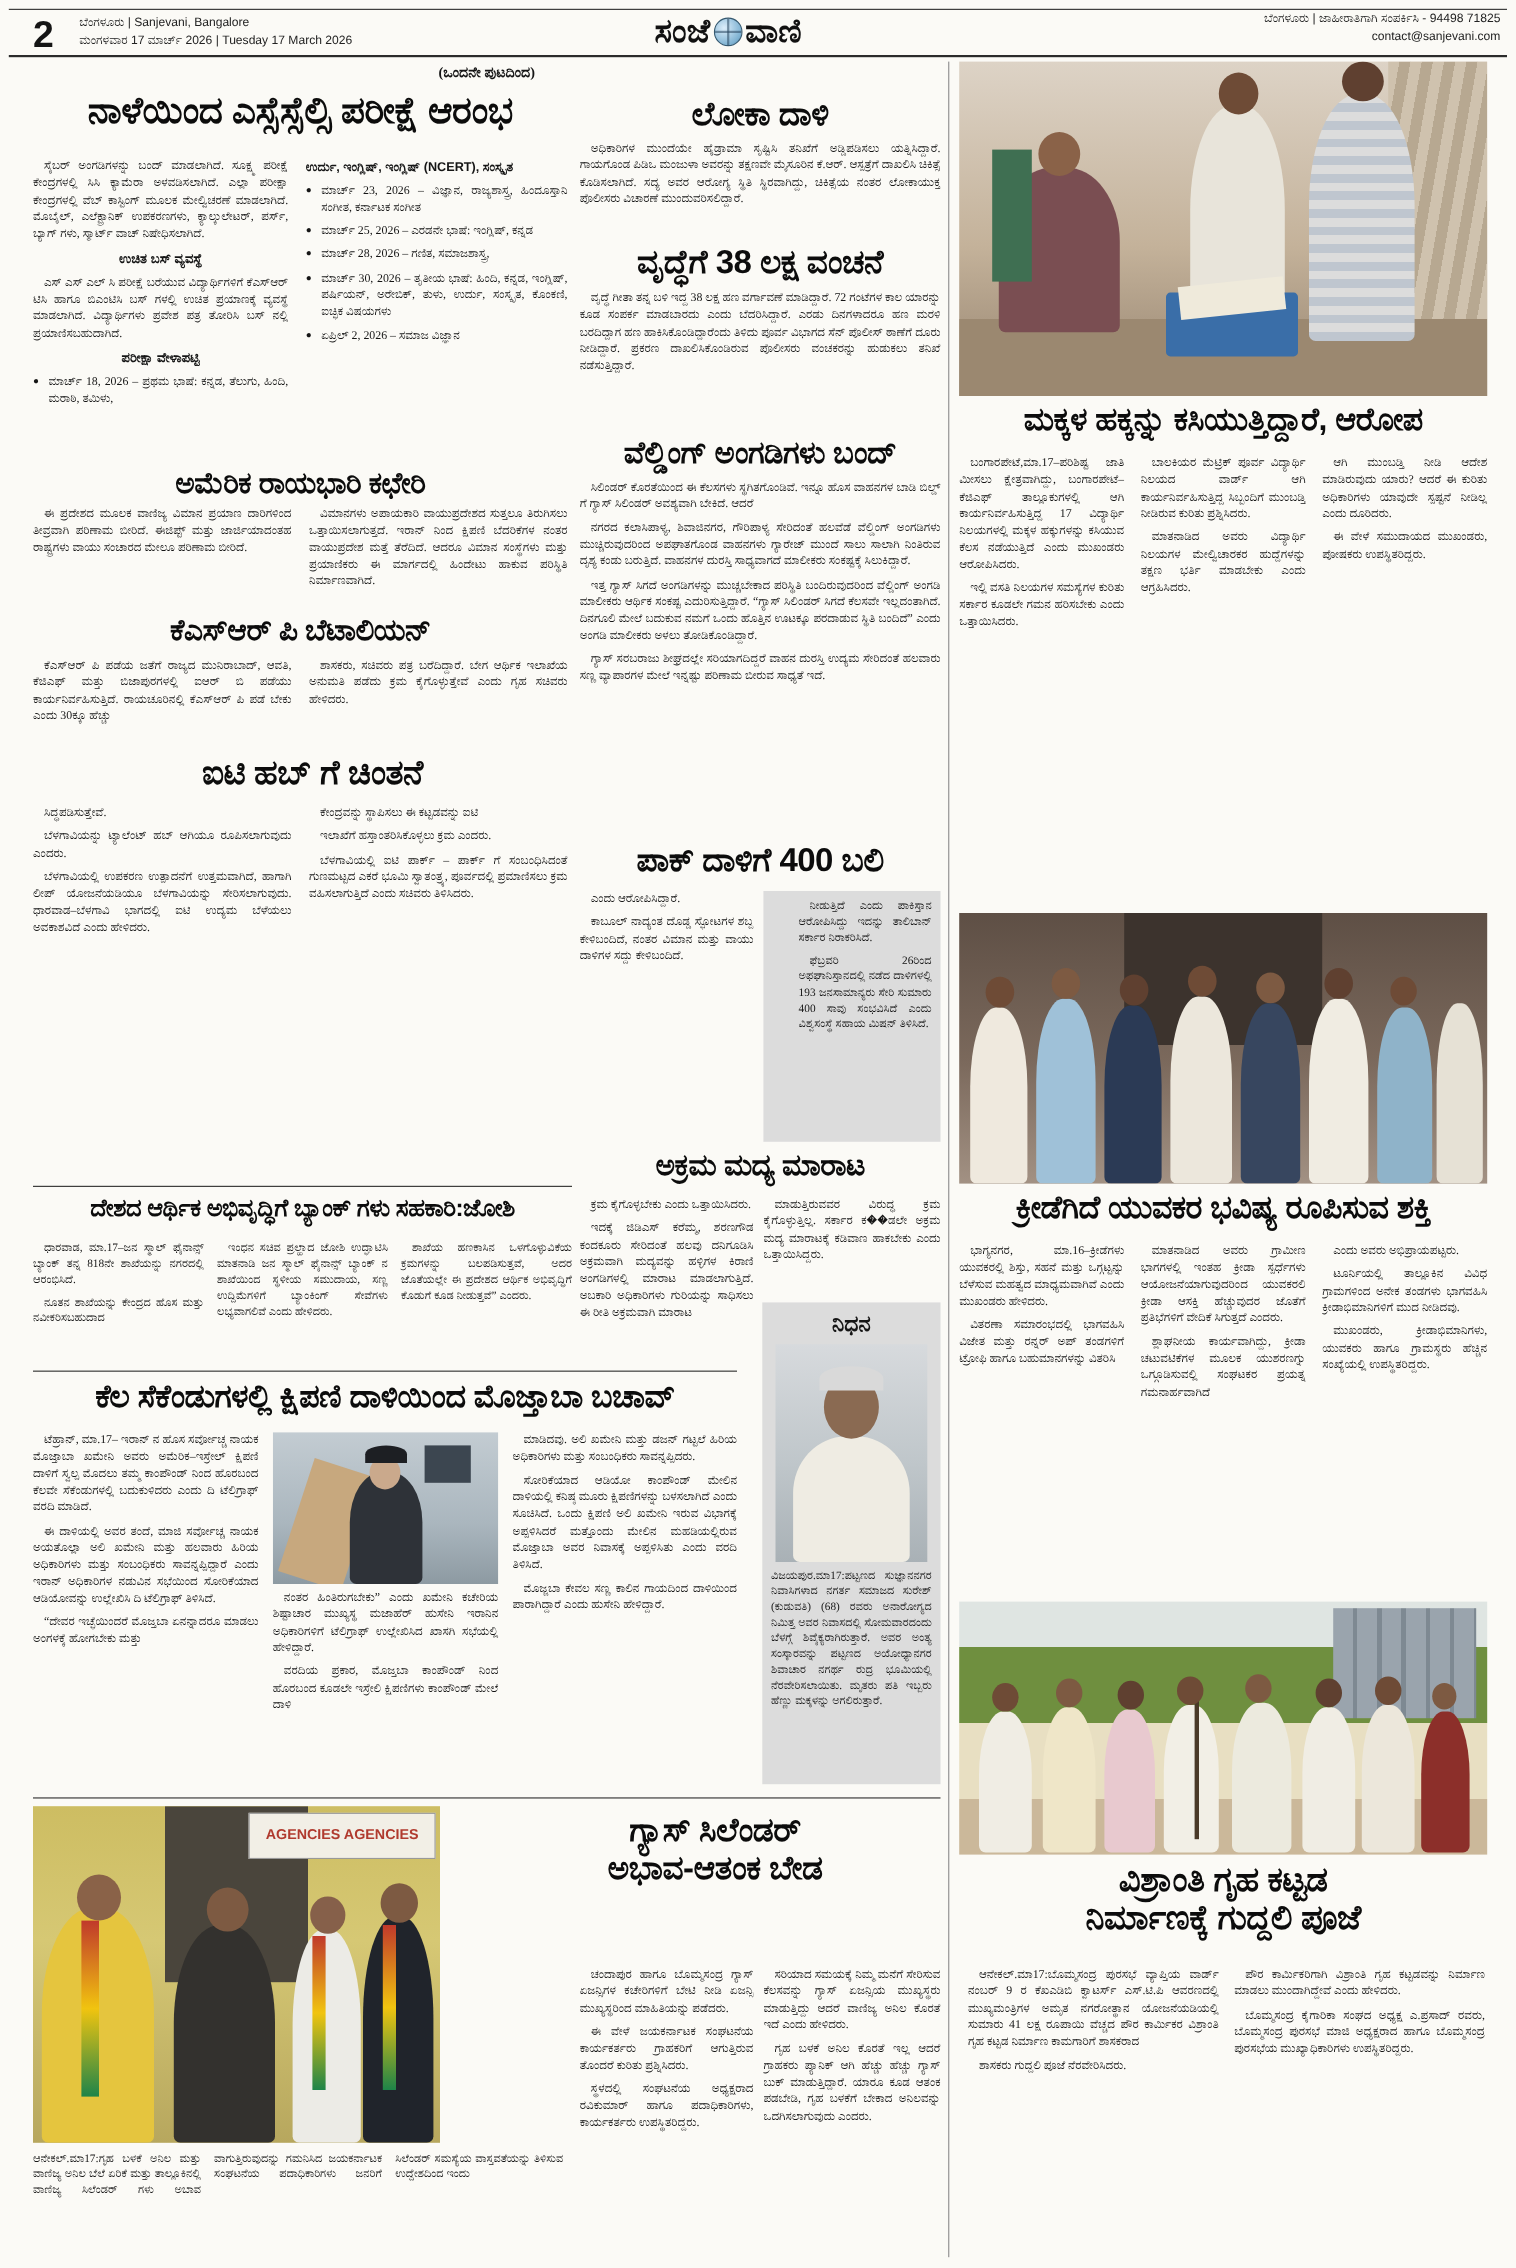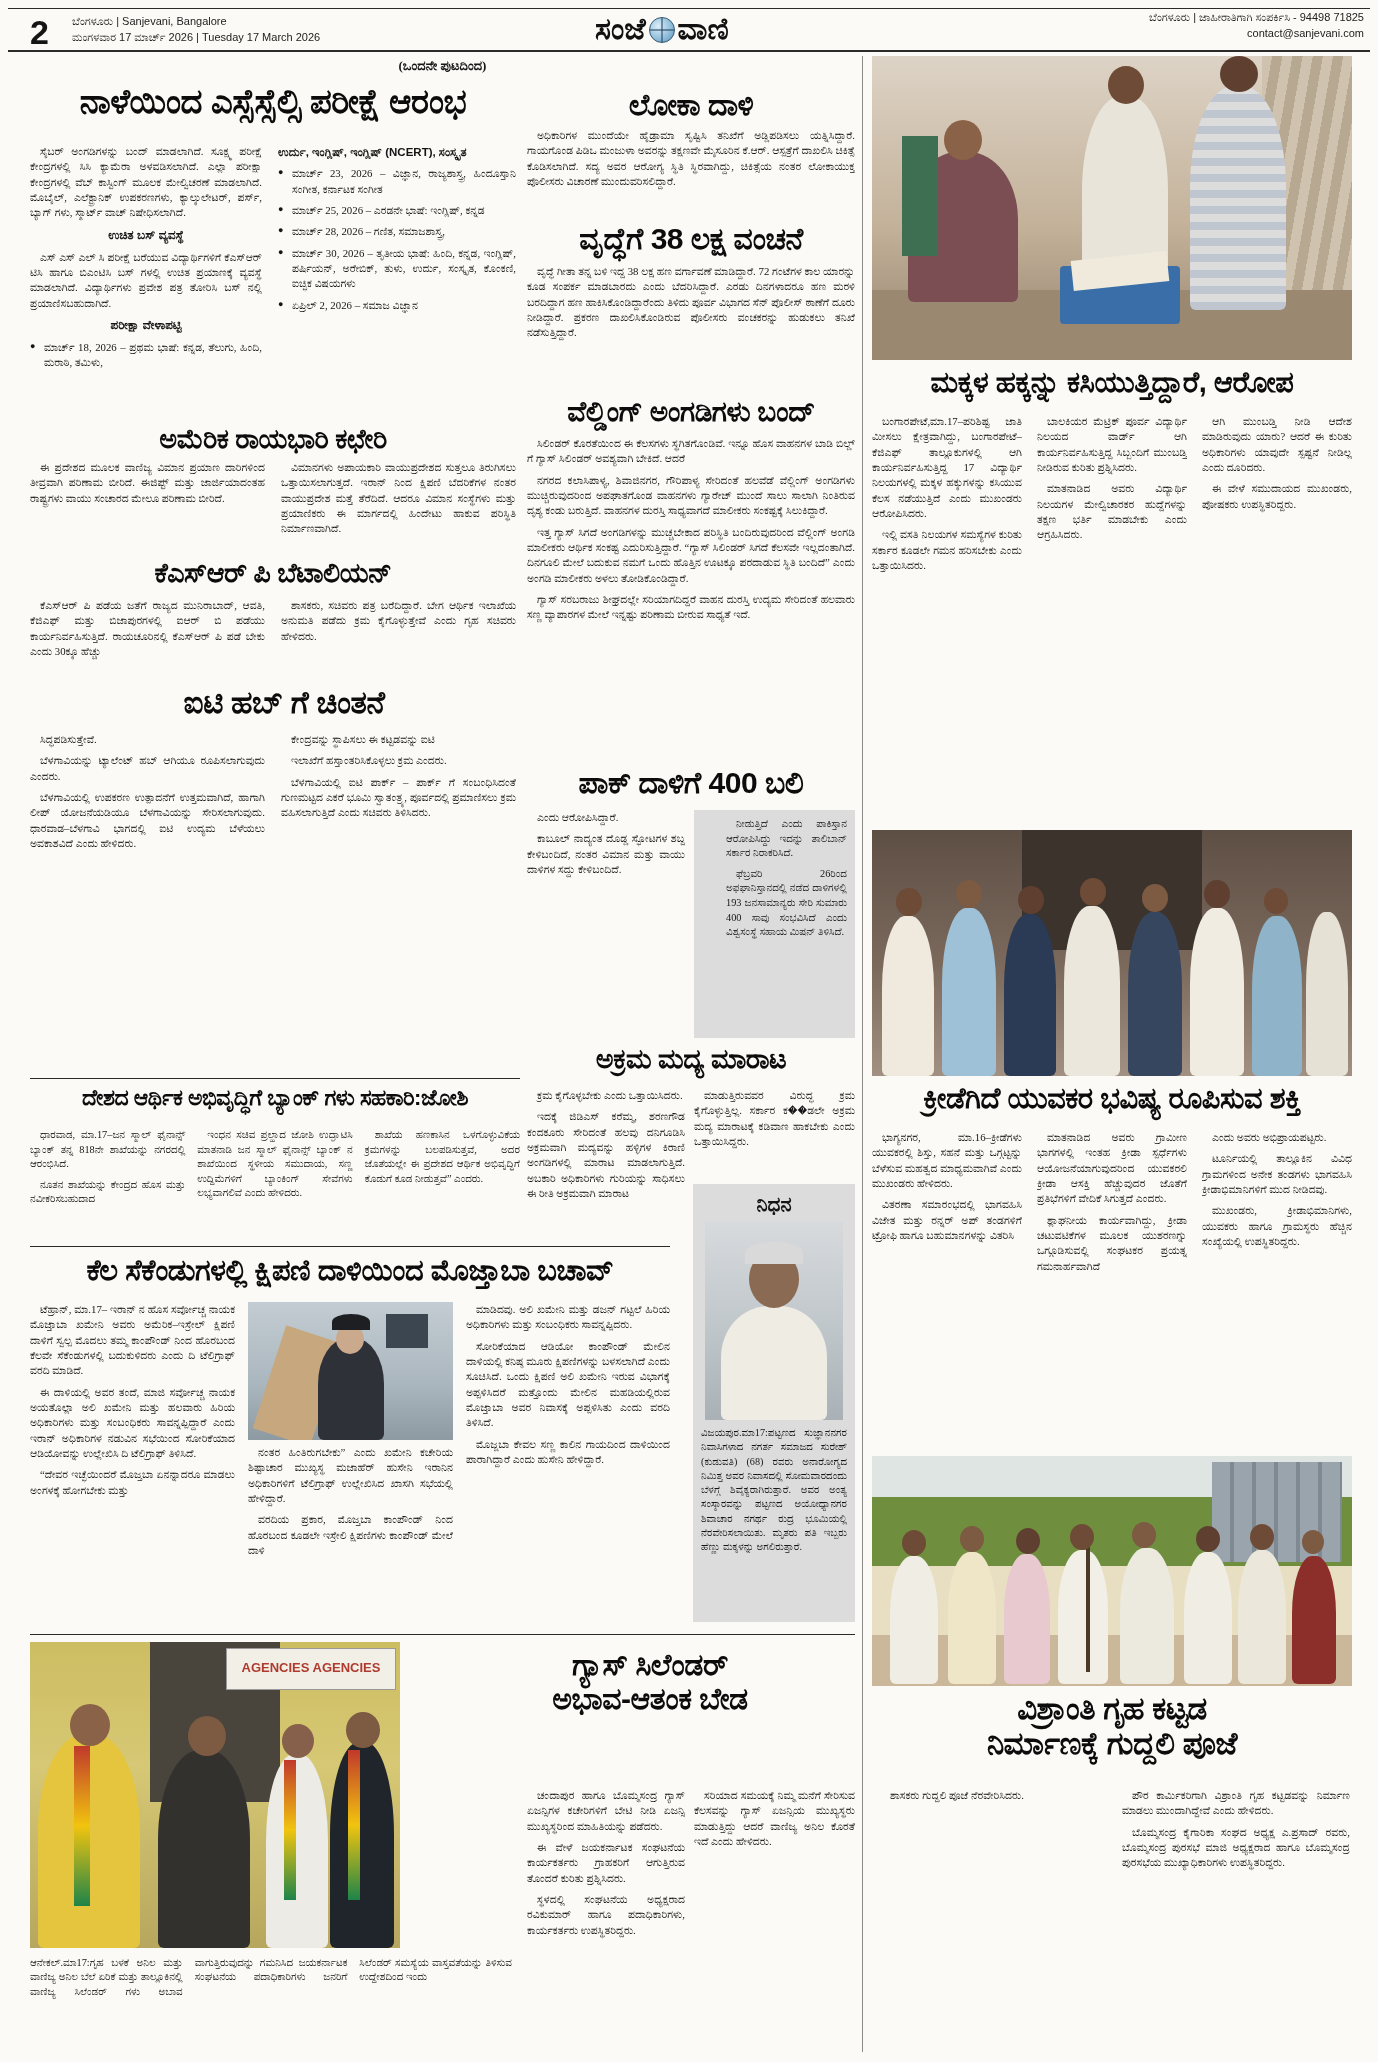--- a/index.html
+++ b/index.html
@@ -202,20 +202,21 @@
   <div>ಗ್ಯಾಸ್ ಸಿಲೆಂಡರ್</div>
   <div>ಅಭಾವ-ಆತಂಕ ಬೇಡ</div>
 </div>
 <div class="body-txt" style="left:527px;top:1788px;width:158px;height:256px;">
     <p>ಚಂದಾಪುರ ಹಾಗೂ ಬೊಮ್ಮಸಂದ್ರ ಗ್ಯಾಸ್ ಏಜನ್ಸಿಗಳ ಕಚೇರಿಗಳಿಗೆ ಬೇಟಿ ನೀಡಿ ಏಜನ್ಸಿ ಮುಖ್ಯಸ್ಥರಿಂದ ಮಾಹಿತಿಯನ್ನು ಪಡೆದರು.</p>
     <p>ಈ ವೇಳೆ ಜಯಕರ್ನಾಟಕ ಸಂಘಟನೆಯ ಕಾರ್ಯಕರ್ತರು ಗ್ರಾಹಕರಿಗೆ ಆಗುತ್ತಿರುವ ತೊಂದರೆ ಕುರಿತು ಪ್ರಶ್ನಿಸಿದರು.</p>
     <p>ಸ್ಥಳದಲ್ಲಿ ಸಂಘಟನೆಯ ಅಧ್ಯಕ್ಷರಾದ ರವಿಕುಮಾರ್ ಹಾಗೂ ಪದಾಧಿಕಾರಿಗಳು, ಕಾರ್ಯಕರ್ತರು ಉಪಸ್ಥಿತರಿದ್ದರು.</p>
   </div>
 <div class="body-txt" style="left:694px;top:1788px;width:161px;height:256px;">
     <p>ಸರಿಯಾದ ಸಮಯಕ್ಕೆ ನಿಮ್ಮ ಮನೆಗೆ ಸೇರಿಸುವ ಕೆಲಸವನ್ನು ಗ್ಯಾಸ್ ಏಜನ್ಸಿಯ ಮುಖ್ಯಸ್ಥರು ಮಾಡುತ್ತಿದ್ದು ಆದರೆ ವಾಣಿಜ್ಯ ಅನಿಲ ಕೊರತೆ ಇದೆ ಎಂದು ಹೇಳಿದರು.</p>
+    <p>ಗೃಹ ಬಳಕೆ ಅನಿಲ ಕೊರತೆ ಇಲ್ಲ ಆದರೆ ಗ್ರಾಹಕರು ಪ್ಯಾನಿಕ್ ಆಗಿ ಹೆಚ್ಚು ಹೆಚ್ಚು ಗ್ಯಾಸ್ ಬುಕ್ ಮಾಡುತ್ತಿದ್ದಾರೆ. ಯಾರೂ ಕೂಡ ಆತಂಕ ಪಡಬೇಡಿ, ಗೃಹ ಬಳಕೆಗೆ ಬೇಕಾದ ಅನಿಲವನ್ನು ಒದಗಿಸಲಾಗುವುದು ಎಂದರು.</p>
   </div>
 
 <div class="photo" style="left:872px;top:56px;width:480px;height:304px;background:linear-gradient(180deg,#ddd3c6,#c4b29a 55%,#95836f);">
   <div class="abs" style="right:0;top:0;width:90px;height:304px;background:repeating-linear-gradient(100deg,#cfc2ae 0 10px,#b7a891 10px 20px);"></div>
   <div class="abs" style="left:0;bottom:0;width:480px;height:70px;background:#9b8period870;background:#9b8870;"></div>
   <div class="fg" style="left:36px;top:96px;width:110px;height:150px;background:#7a4e52;"></div>
   <div class="head" style="left:72px;top:64px;width:38px;height:40px;background:#8a6248;"></div>
   <div class="abs" style="left:30px;top:80px;width:36px;height:120px;background:#3f6f52;"></div>
   <div class="fg" style="left:210px;top:40px;width:86px;height:210px;background:#e8e4da;"></div>
   <div class="head" style="left:236px;top:10px;width:36px;height:38px;background:#6e4b36;"></div>
@@ -292,18 +293,19 @@
   <div class="head" style="left:324px;top:70px;width:24px;height:26px;background:#5f4030;"></div>
   <div class="head" style="left:378px;top:68px;width:24px;height:26px;background:#6e4b36;"></div>
   <div class="head" style="left:430px;top:74px;width:22px;height:24px;background:#7d5a42;"></div>
 </div>
 
 <div class="hl" style="left:872px;top:1692px;width:480px;font-size:31px;">
   <div>ವಿಶ್ರಾಂತಿ ಗೃಹ ಕಟ್ಟಡ</div>
   <div>ನಿರ್ಮಾಣಕ್ಕೆ ಗುದ್ದಲಿ ಪೂಜೆ</div>
 </div>
 <div class="body-txt" style="left:880px;top:1788px;width:228px;height:260px;">
+    <p>ಆನೇಕಲ್.ಮಾ17:ಬೊಮ್ಮಸಂದ್ರ ಪುರಸಭೆ ವ್ಯಾಪ್ತಿಯ ವಾರ್ಡ್ ನಂಬರ್ 9 ರ ಕೆಖಎಡಿಬಿ ಕ್ವಾಟರ್ಸ್ ಎಸ್.ಟಿ.ಪಿ ಆವರಣದಲ್ಲಿ ಮುಖ್ಯಮಂತ್ರಿಗಳ ಅಮೃತ ನಗರೋತ್ಥಾನ ಯೋಜನೆಯಡಿಯಲ್ಲಿ ಸುಮಾರು 41 ಲಕ್ಷ ರೂಪಾಯಿ ವೆಚ್ಚದ ಪೌರ ಕಾರ್ಮಿಕರ ವಿಶ್ರಾಂತಿ ಗೃಹ ಕಟ್ಟಡ ನಿರ್ಮಾಣ ಕಾಮಗಾರಿಗೆ ಶಾಸಕರಾದ</p>
     <p>ಶಾಸಕರು ಗುದ್ದಲಿ ಪೂಜೆ ನೆರವೇರಿಸಿದರು.</p>
   </div>
 <div class="body-txt" style="left:1122px;top:1788px;width:228px;height:260px;">
     <p>ಪೌರ ಕಾರ್ಮಿಕರಿಗಾಗಿ ವಿಶ್ರಾಂತಿ ಗೃಹ ಕಟ್ಟಡವನ್ನು ನಿರ್ಮಾಣ ಮಾಡಲು ಮುಂದಾಗಿದ್ದೇವೆ ಎಂದು ಹೇಳಿದರು.</p>
     <p>ಬೊಮ್ಮಸಂದ್ರ ಕೈಗಾರಿಕಾ ಸಂಘದ ಅಧ್ಯಕ್ಷ ಎ.ಪ್ರಸಾದ್ ರವರು, ಬೊಮ್ಮಸಂದ್ರ ಪುರಸಭೆ ಮಾಜಿ ಅಧ್ಯಕ್ಷರಾದ ಹಾಗೂ ಬೊಮ್ಮಸಂದ್ರ ಪುರಸಭೆಯ ಮುಖ್ಯಾಧಿಕಾರಿಗಳು ಉಪಸ್ಥಿತರಿದ್ದರು.</p>
   </div>
 
 </body></html>

